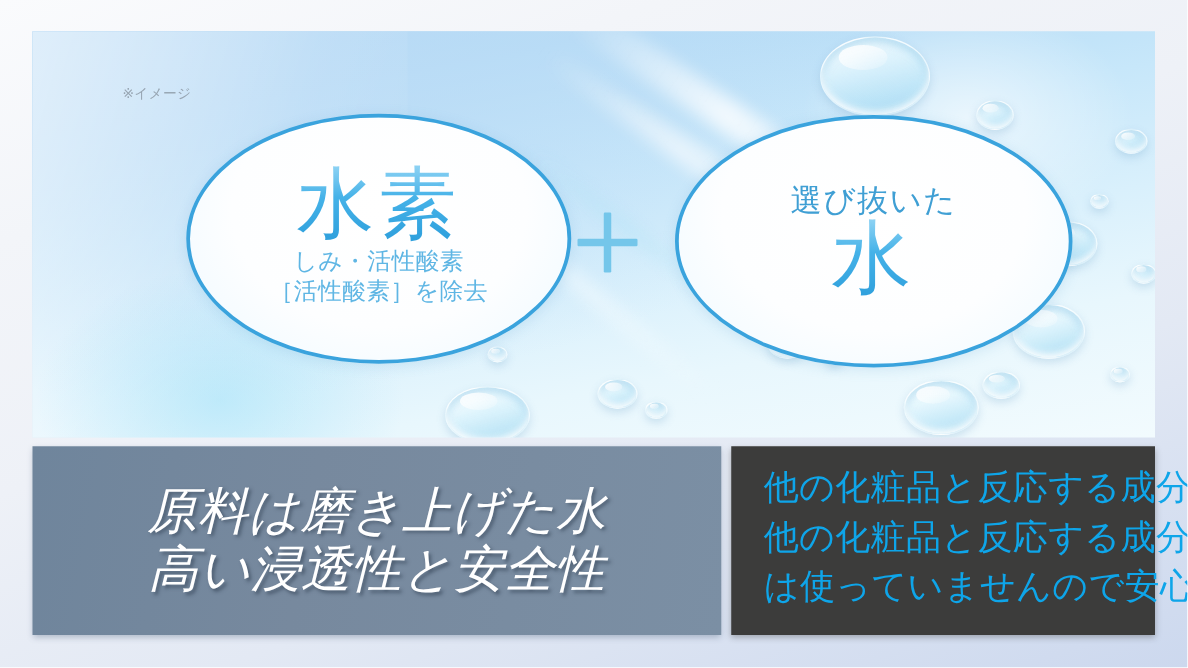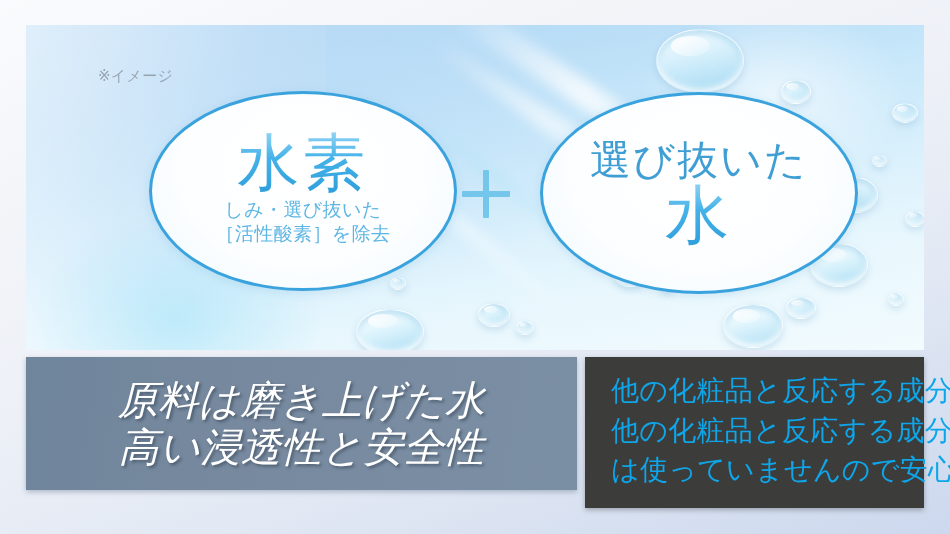--- a/index.html
+++ b/index.html
@@ -147,21 +147,21 @@
   .sub-lines {
     color: #5fb6e4;
     font-family: "DejaVu Serif", "Liberation Serif", serif;
     font-size: 19px;
     line-height: 1.24;
     letter-spacing: 0.02em;
   }
   #selected-title {
     color: #3f9fd4;
     font-family: "DejaVu Serif", "Liberation Serif", serif;
-    font-size: 41px;
+    font-size: 25px;
     letter-spacing: 0.05em;
     line-height: 1;
   }
 
   
   #plus-sign {
     position: absolute;
     left: 462px;
     top: 170px;
     width: 48px;
@@ -175,21 +175,21 @@
   }
   #plus-sign i.h { left: 0; top: 21px; width: 48px; height: 6px; }
   #plus-sign i.v { left: 21px; top: 0; width: 6px; height: 48px; }
 
   
   #panel-left {
     position: absolute;
     left: 26px;
     top: 357px;
     width: 551px;
-    height: 133px;
+    height: 151px;
     background: linear-gradient(100deg, #6f859c 0%, #77899e 40%, #7b8fa4 100%);
     box-shadow: 0 2px 5px rgba(70,90,115,0.35);
     display: flex;
     flex-direction: column;
     align-items: center;
     justify-content: center;
   }
   .headline-jp {
     color: #ffffff;
     font-family: "DejaVu Serif", "Liberation Serif", serif;
@@ -224,21 +224,21 @@
     letter-spacing: 0.01em;
     white-space: nowrap;
   }
 
   
   #image-caption {
     position: absolute;
     left: 72px;
     top: 42px;
     font-family: "DejaVu Sans", "Liberation Sans", sans-serif;
-    font-size: 15px;
+    font-size: 11px;
     color: #8d9aa6;
     letter-spacing: 0.02em;
     opacity: 0.85;
   }
 </style>
 </head>
 <body>
 
 <div id="slide">
 
@@ -272,21 +272,21 @@
     <div class="drop" style="left:330px; top:284px; width:66px; height:44px;"></div>
     <div class="drop" style="left:364px; top:252px; width:14px; height:11px;"></div>
     <div class="drop" style="left:862px; top:268px; width:14px; height:11px;"></div>
 
     <div id="image-caption">※イメージ</div>
   </div>
 
   <div id="oval-left" class="oval">
     <div id="hydrogen-title" class="kanji-big">水素</div>
     <div class="sub-lines">
-      <div>しみ・選び抜いた</div>
+      <div>しみ・活性酸素</div>
       <div>［活性酸素］を除去</div>
     </div>
   </div>
 
   <div id="plus-sign">
     <i class="h"></i>
     <i class="v"></i>
   </div>
 
   <div id="oval-right" class="oval">

